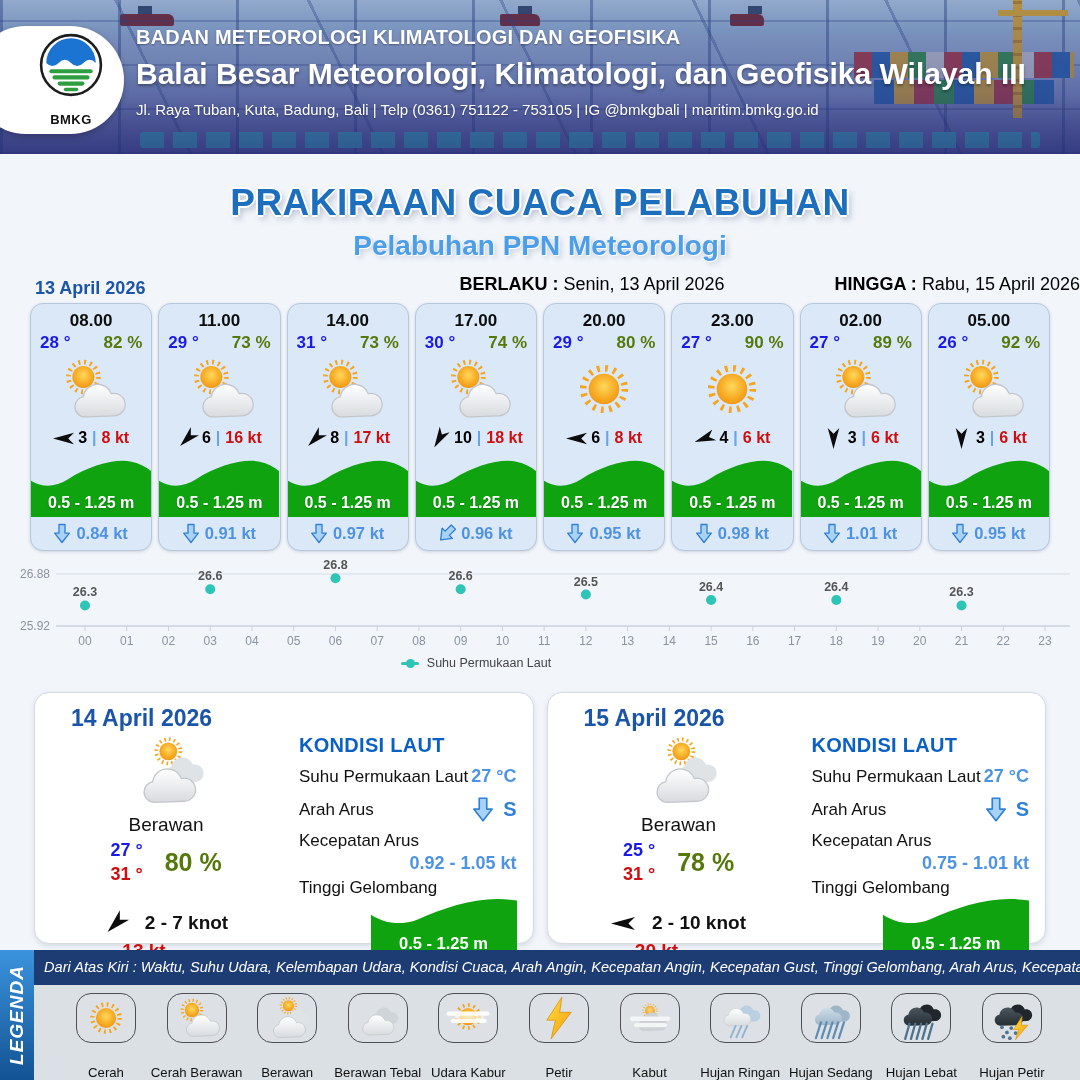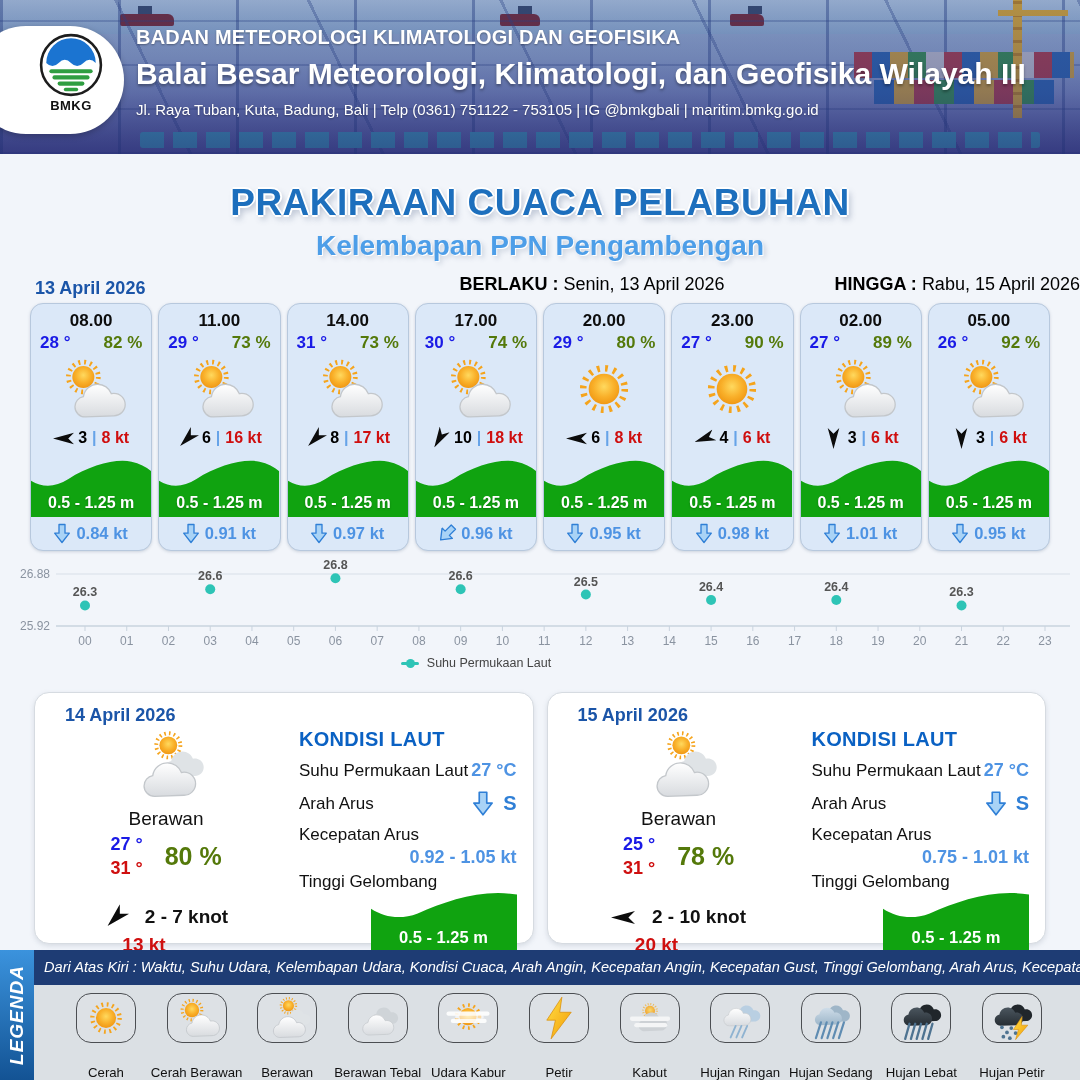--- a/index.html
+++ b/index.html
@@ -23,21 +23,21 @@
     background:repeating-linear-gradient(90deg,#2e6fb7 0 20px,#e0b23a 20px 40px,#b8434a 40px 60px,#3a9d4e 60px 80px);}
   .hdr-crane{position:absolute;right:58px;top:0;width:9px;height:118px;
     background:repeating-linear-gradient(0deg,#e9b62f 0 10px,#c98f1d 10px 13px);}
   .hdr-crane::before{content:"";position:absolute;top:10px;right:-46px;width:70px;height:6px;background:#e9b62f;}
   .hdr-seats{position:absolute;left:140px;right:40px;bottom:6px;height:16px;border-radius:3px;
     background:repeating-linear-gradient(90deg,#46b5cb 0 24px,rgba(0,0,0,0) 24px 33px);}
   .hdr-tint{position:absolute;inset:0;background:linear-gradient(180deg,rgba(40,48,120,.28) 0%,rgba(36,42,116,.42) 60%,rgba(30,34,104,.62) 100%);}
   .logo-pill{position:absolute;left:-28px;top:26px;width:152px;height:108px;background:#fff;border-radius:54px;
     box-shadow:0 2px 6px rgba(0,0,0,.25);}
   .logo-art{position:absolute;left:38px;top:32px;width:66px;height:66px;}
-  .logo-label{position:absolute;left:38px;top:98px;width:66px;text-align:center;font-size:13px;font-weight:bold;color:#111;letter-spacing:.5px;}
+  .logo-label{position:absolute;left:38px;top:112px;width:66px;text-align:center;font-size:13px;font-weight:bold;color:#111;letter-spacing:.5px;}
   .hdr-text{position:absolute;left:136px;top:26px;color:#fff;}
   .hdr-l1{font-size:20px;font-weight:bold;letter-spacing:.2px;text-shadow:0 1px 2px rgba(0,0,0,.35);}
   .hdr-l2{font-size:30px;font-weight:bold;margin-top:8px;text-shadow:0 2px 3px rgba(0,0,0,.35);}
   .hdr-l3{font-size:15px;margin-top:10px;text-shadow:0 1px 2px rgba(0,0,0,.35);}
 
   
   .sec-title{position:absolute;top:182px;left:0;width:1080px;text-align:center;}
   .t-main{font-size:37px;font-weight:800;color:#1d6fbd;letter-spacing:.5px;
     text-shadow:2px 0 0 #fff,-2px 0 0 #fff,0 2px 0 #fff,0 -2px 0 #fff,3px 4px 6px rgba(60,80,120,.35);}
   .t-sub{font-size:28px;font-weight:bold;color:#4d9ee8;margin-top:6px;
@@ -78,21 +78,21 @@
   .end{text-anchor:end;}
   .c-legend{display:flex;align-items:center;justify-content:center;gap:8px;margin-top:2px;
     font-size:12.5px;color:#444;}
   .mark{position:relative;width:18px;height:3px;border-radius:2px;}
   .mark .dot{position:absolute;left:5px;top:-3px;width:9px;height:9px;border-radius:50%;background:inherit;}
 
   
   .days{position:absolute;top:692px;left:34px;right:34px;height:252px;display:flex;gap:13px;}
   .dcard{flex:1;background:#fff;border:1px solid #d6dbe1;border-radius:15px;position:relative;
     box-shadow:0 2px 5px rgba(120,130,150,.22);padding:12px 16px;box-sizing:border-box;}
-  .d-date{font-size:18px;font-weight:bold;color:#1b55a8;margin-left:14px;}
+  .d-date{font-size:23px;font-weight:bold;color:#1b55a8;margin-left:20px;}
   .d-body{display:flex;margin-top:2px;}
   .d-left{width:230px;display:flex;flex-direction:column;align-items:center;}
   .d-icon svg{width:86px;height:74px;}
   .d-cond{font-size:19px;color:#111;margin-top:2px;}
   .d-th{display:flex;align-items:center;gap:22px;margin-top:2px;}
   .d-tcol{display:flex;flex-direction:column;font-size:18px;font-weight:bold;line-height:24px;}
   .d-tmin{color:#1a1ae6;}
   .d-tmax{color:#cf0f0f;}
   .d-hum{font-size:25px;font-weight:bold;color:#54790a;}
   .d-wind{display:flex;align-items:center;gap:17px;font-size:19px;font-weight:bold;color:#111;margin-top:26px;}
@@ -310,21 +310,21 @@
     <div class="logo-label">BMKG</div>
     <div class="hdr-text">
       <div class="hdr-l1">BADAN METEOROLOGI KLIMATOLOGI DAN GEOFISIKA</div>
       <div class="hdr-l2">Balai Besar Meteorologi, Klimatologi, dan Geofisika Wilayah III</div>
       <div class="hdr-l3">Jl. Raya Tuban, Kuta, Badung, Bali | Telp (0361) 751122 - 753105 | IG @bmkgbali | maritim.bmkg.go.id</div>
     </div>
   </div>
 
   <div class="sec-title">
     <div class="t-main">PRAKIRAAN CUACA PELABUHAN</div>
-    <div class="t-sub">Kelembapan PPN Pengambengan</div>
+    <div class="t-sub">Pelabuhan PPN Meteorologi</div>
     <div class="t-dates">
       <div><b>BERLAKU :</b>
         <span>Senin, 13 April 2026</span></div>
       <div><b>HINGGA :</b>
         <span>Rabu, 15 April 2026</span></div>
     </div>
   </div>
 
   <div class="date13">13 April 2026</div>
 

